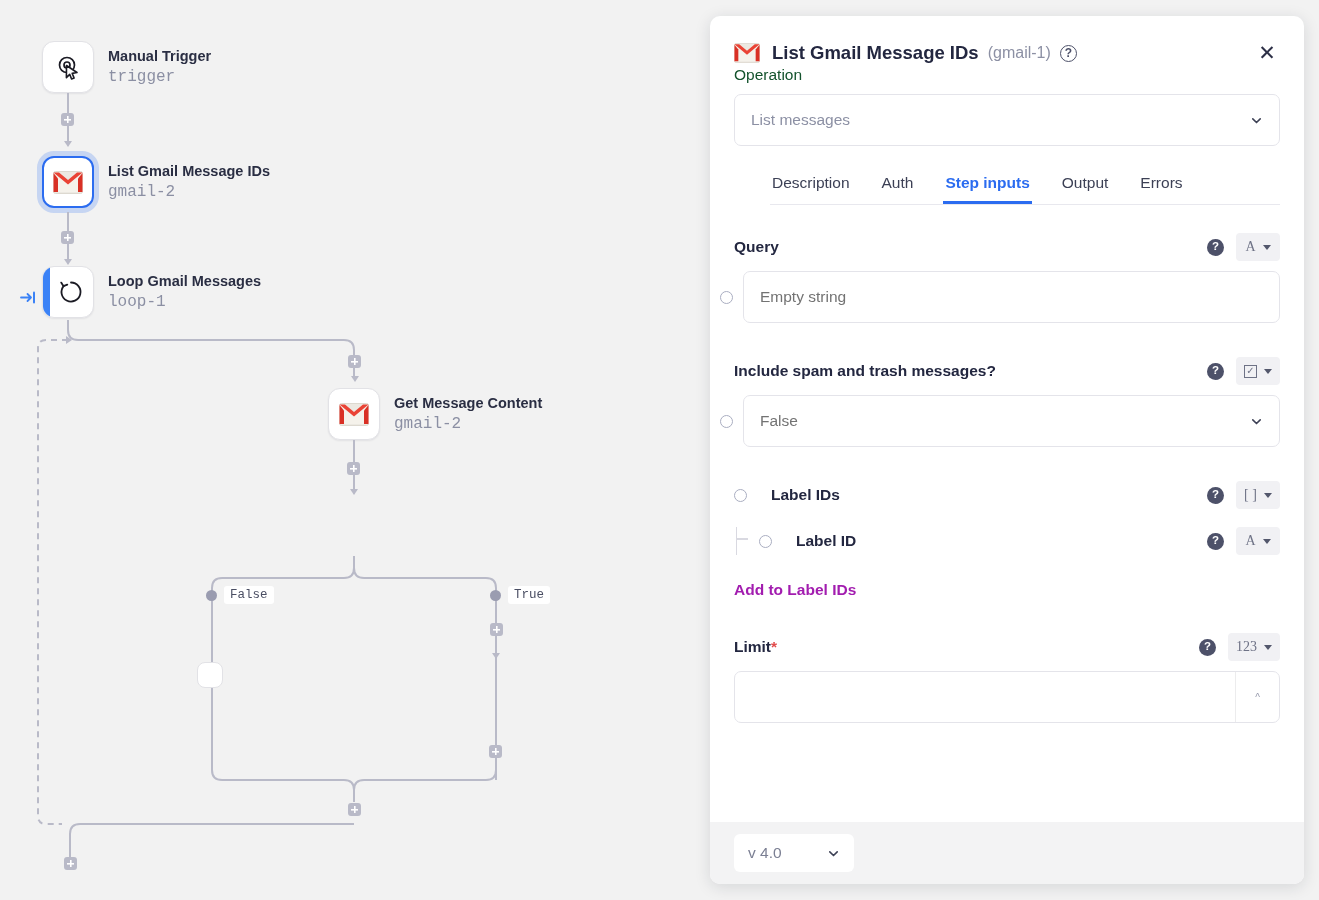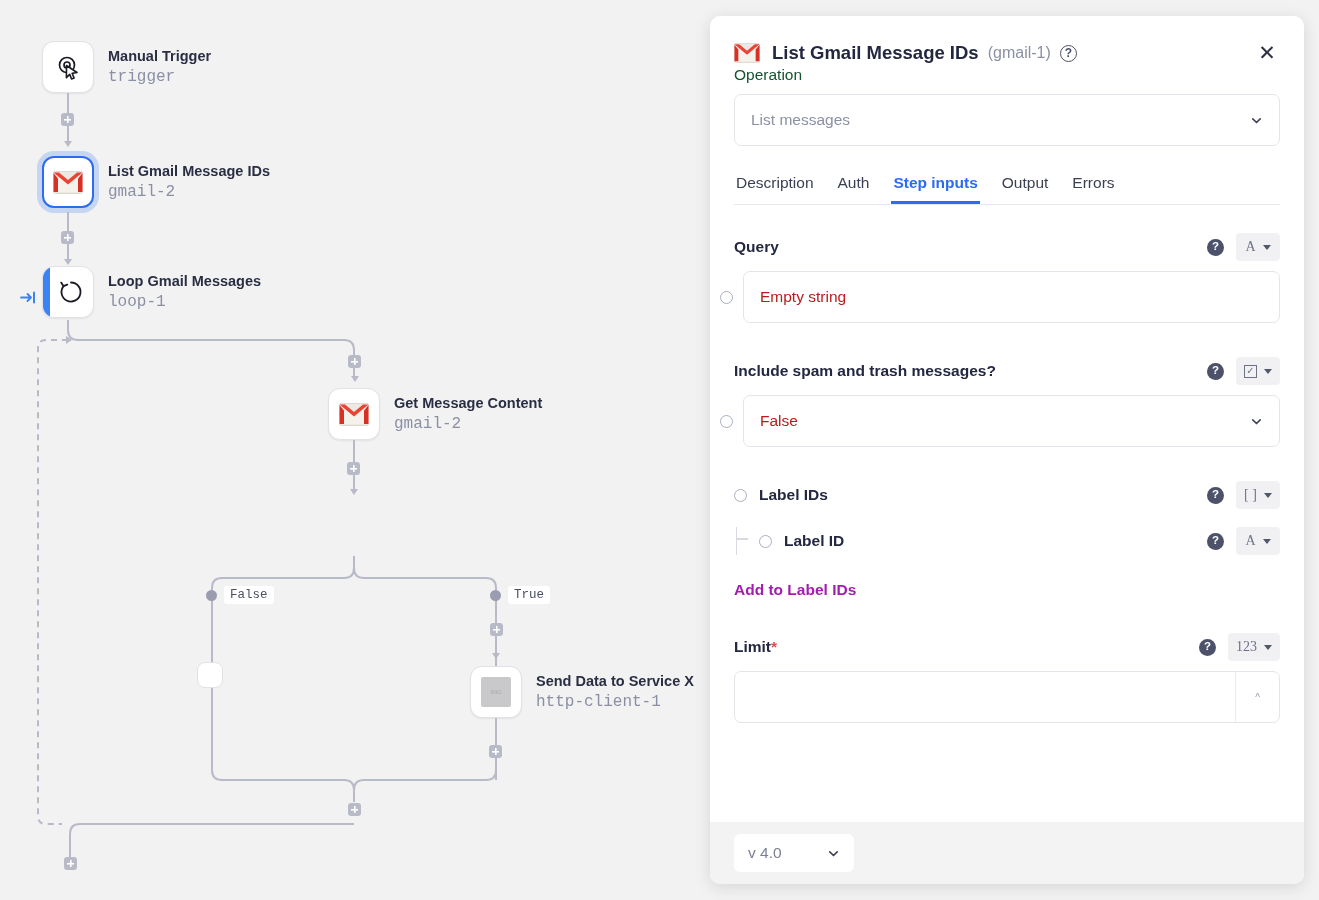--- a/index.html
+++ b/index.html
@@ -107,22 +107,23 @@
   .sec-label {
     font-size: 15.5px; font-weight: 400; color: #14532d; 
   }
   .select-box {
     margin-top: 10px; height: 52px; border: 1px solid #e4e4ea; border-radius: 7px;
     display: flex; align-items: center; padding: 0 16px;
     font-size: 15.5px; color: #8c90a4; cursor: pointer; background: #fff;
   }
   .chev { margin-left: auto; width: 13px; height: 13px; flex: none; }
   .tabs {
-    display: flex; gap: 20px; margin-top: 22px;
+    display: flex; gap: 28px; margin-top: 22px;
     border-bottom: 1px solid #e8e8ee;
+    margin-left: 36px;
   }
   .tab {
     font-size: 15.5px; color: #3c4055; padding: 6px 2px 12px 2px;
     cursor: pointer; white-space: nowrap;
   }
   .tab.active {
     color: #2b6cf0; font-weight: 700; box-shadow: inset 0 -3px 0 #2b6cf0;
   }
 
   
@@ -155,25 +156,25 @@
               display:flex;align-items:center;justify-content:center;
               font-size:10px;color:#6e7286;line-height:1;}
   .radio {
     width: 13px; height: 13px; border-radius: 50%; border: 1.6px solid #a9adc0;
     flex: none; cursor: pointer;
   }
   .input-row { display: flex; align-items: center; margin-top: 10px; }
   .input-box {
     flex: 1; height: 52px; border: 1px solid #e4e4ea; border-radius: 7px;
     display: flex; align-items: center; padding: 0 16px;
-    font-size: 15.5px; color: #b91c1c; background: #fff; margin-left: 10px;
+    font-size: 15.5px; color: #737373; background: #fff; margin-left: 10px;
     cursor: text;
   }
   .input-box.sel { cursor: pointer; }
-  .inline-radio-head { display: flex; align-items: center; gap: 12px; }
+  .inline-radio-head { display: flex; align-items: center; gap: 24px; }
   .subfield {
     margin-top: 18px; margin-left: 2px; padding-left: 22px;
     border-left: 1.6px solid #d9d9e1; position: relative;
   }
   .subfield:before {
     content: ""; position: absolute; left: 0; top: 11px; width: 11px;
     height: 1.6px; background: #d9d9e1;
   }
   .add-link {
     margin-top: 26px; font-size: 15.5px; font-weight: 700; color: #a21caf;
@@ -300,31 +301,20 @@
     <div class="branch-dot" style="left:206px; top:590px;"></div>
     <div class="branch-tag" style="left:224px; top:586px;">False</div>
     <div class="branch-dot" style="left:490px; top:590px;"></div>
     <div class="branch-tag" style="left:508px; top:586px;">True</div>
 
     <div class="plusbtn" style="left:490px; top:623px;"></div>
     <div class="arrowhead" style="left:492px; top:653px;"></div>
 
     <div class="empty-node" style="left:197px; top:662px;"></div>
 
-    <div class="node" style="left:470px; top:666px;">
-      <div class="node-box">
-        <div style="width:30px;height:30px;background:#c9c9cc;border-radius:2px;
-                    display:flex;align-items:center;justify-content:center;
-                    font-size:6px;color:#a8a8ae;">IMG</div>
-      </div>
-      <div class="node-label">
-        <div class="node-title">Send Data to Service X</div>
-        <div class="node-id">http-client-1</div>
-      </div>
-    </div>
     <div class="vline" style="left:495px; top:718px; height:62px;"></div>
     <div class="plusbtn" style="left:489px; top:745px;"></div>
 
     <div class="plusbtn" style="left:348px; top:803px;"></div>
     <div class="plusbtn" style="left:64px; top:857px;"></div>
   </div>
 
   <div id="panel">
 
     <div class="panel-head">

